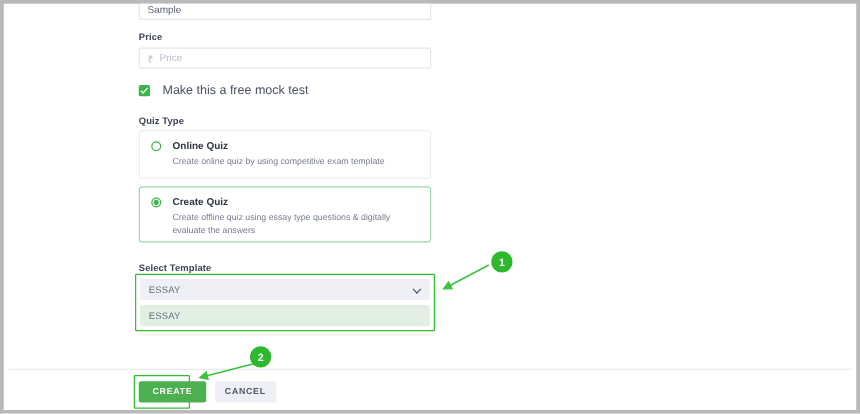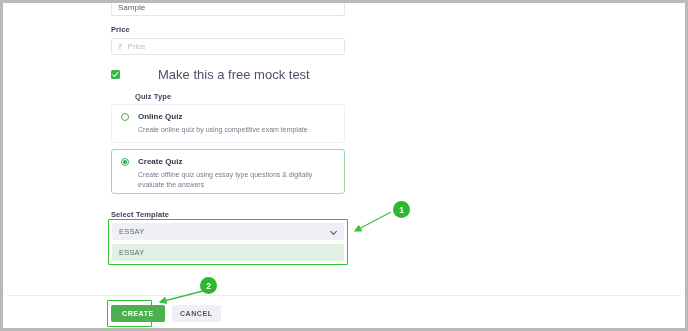--- a/index.html
+++ b/index.html
@@ -82,27 +82,26 @@
     position: absolute;
     left: 2.6px;
     top: .8px;
     width: 2.4px;
     height: 4.6px;
     border: solid #ffffff;
     border-width: 0 1.3px 1.3px 0;
     transform: rotate(42deg);
   }
   .check-label {
-    font-size: 13px;
+    font-size: 10px;
     color: #4b5264;
-    margin-left: 28px;
-  }
-
-  
-  .quiz-label { position: absolute; left: 108px; top: 89px; margin-left: 24px; }
+  }
+
+  
+  .quiz-label { position: absolute; left: 108px; top: 89px; }
 
   .quiz-card {
     position: absolute;
     left: 108px;
     box-sizing: border-box;
     width: 234px;
     border-radius: 3px;
     background: #ffffff;
     padding: 7px 3px 8px 9px;
   }

